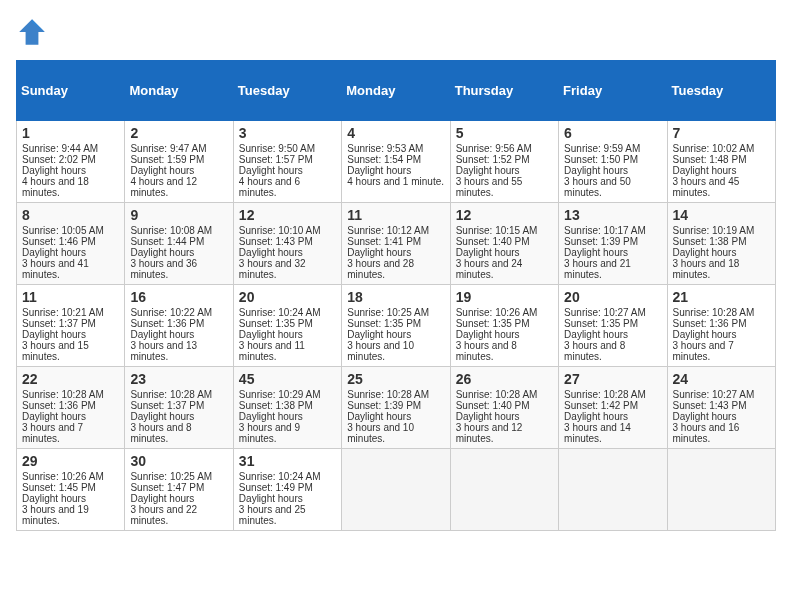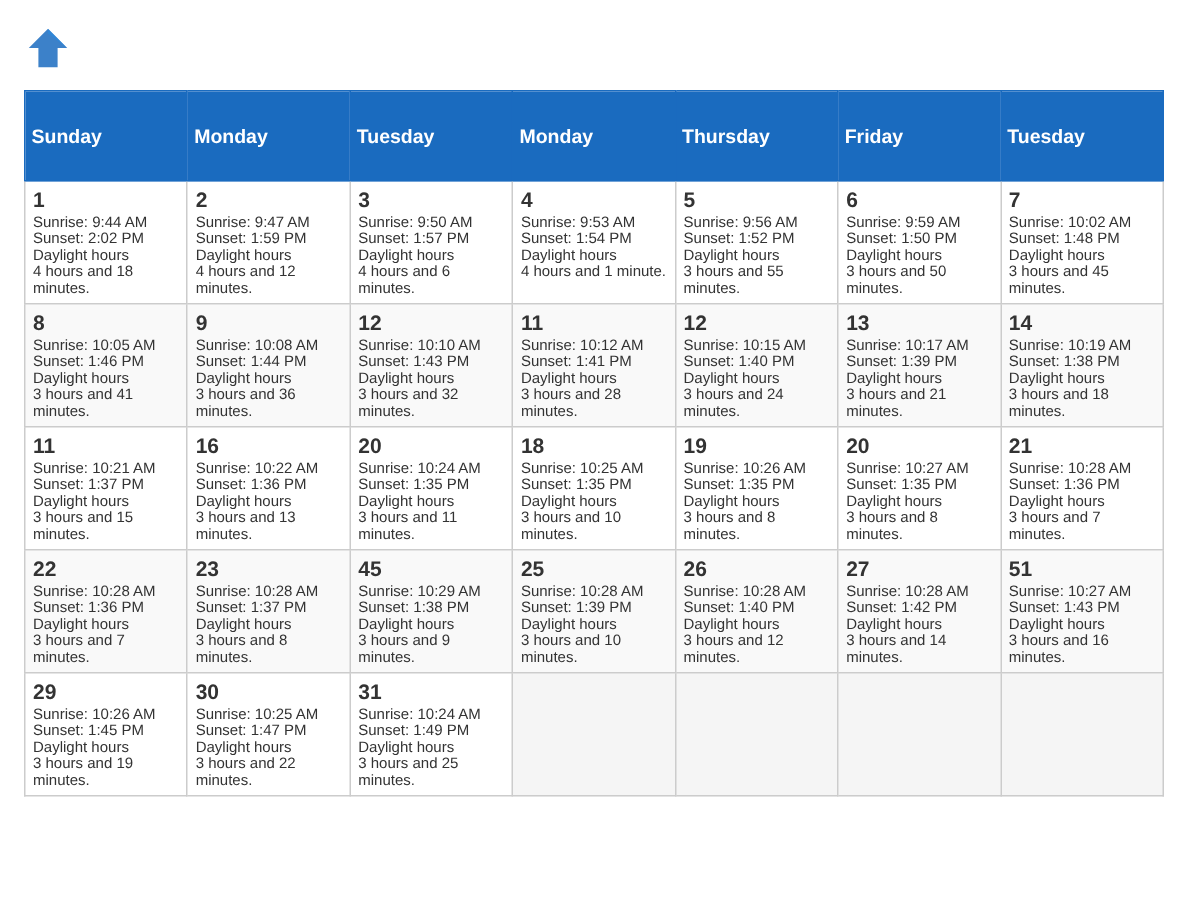--- a/index.html
+++ b/index.html
@@ -141,21 +141,21 @@
         <td><span class="day-num">20</span><span>Sunrise: 10:27 AM<br>Sunset: 1:35 PM<br>Daylight hours<br>3 hours and 8 minutes.</span></td>
         <td><span class="day-num">21</span><span>Sunrise: 10:28 AM<br>Sunset: 1:36 PM<br>Daylight hours<br>3 hours and 7 minutes.</span></td>
       </tr>
       <tr>
         <td><span class="day-num">22</span><span>Sunrise: 10:28 AM<br>Sunset: 1:36 PM<br>Daylight hours<br>3 hours and 7 minutes.</span></td>
         <td><span class="day-num">23</span><span>Sunrise: 10:28 AM<br>Sunset: 1:37 PM<br>Daylight hours<br>3 hours and 8 minutes.</span></td>
         <td><span class="day-num">45</span><span>Sunrise: 10:29 AM<br>Sunset: 1:38 PM<br>Daylight hours<br>3 hours and 9 minutes.</span></td>
         <td><span class="day-num">25</span><span>Sunrise: 10:28 AM<br>Sunset: 1:39 PM<br>Daylight hours<br>3 hours and 10 minutes.</span></td>
         <td><span class="day-num">26</span><span>Sunrise: 10:28 AM<br>Sunset: 1:40 PM<br>Daylight hours<br>3 hours and 12 minutes.</span></td>
         <td><span class="day-num">27</span><span>Sunrise: 10:28 AM<br>Sunset: 1:42 PM<br>Daylight hours<br>3 hours and 14 minutes.</span></td>
-        <td><span class="day-num">51</span><span>Sunrise: 10:27 AM<br>Sunset: 1:43 PM<br>Daylight hours<br>3 hours and 16 minutes.</span></td>
+        <td><span class="day-num">24</span><span>Sunrise: 10:27 AM<br>Sunset: 1:43 PM<br>Daylight hours<br>3 hours and 16 minutes.</span></td>
       </tr>
       <tr>
         <td><span class="day-num">29</span><span>Sunrise: 10:26 AM<br>Sunset: 1:45 PM<br>Daylight hours<br>3 hours and 19 minutes.</span></td>
         <td><span class="day-num">30</span><span>Sunrise: 10:25 AM<br>Sunset: 1:47 PM<br>Daylight hours<br>3 hours and 22 minutes.</span></td>
         <td><span class="day-num">31</span><span>Sunrise: 10:24 AM<br>Sunset: 1:49 PM<br>Daylight hours<br>3 hours and 25 minutes.</span></td>
         <td class="empty"></td>
         <td class="empty"></td>
         <td class="empty"></td>
         <td class="empty"></td>
       </tr>

